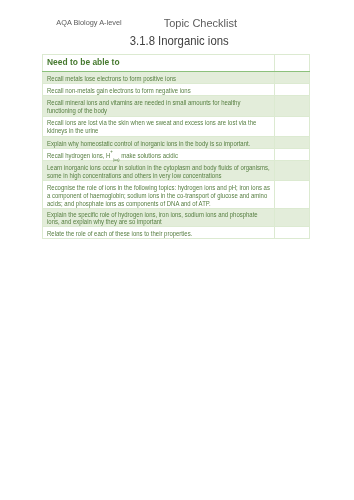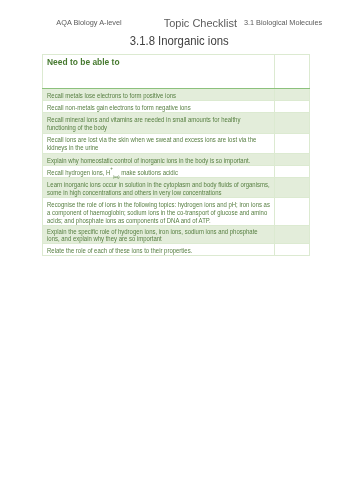--- a/index.html
+++ b/index.html
@@ -13,42 +13,41 @@
   .m3{left:231.9px;font-size:7.3px;}
 
   .title{position:absolute;top:33.9px;left:2.4px;width:354px;text-align:center;color:#414141;font-size:12.2px;line-height:15px;}
   .title span{display:inline-block;transform:scaleX(0.93);transform-origin:center top;}
 
   table.checklist{position:absolute;left:42.2px;top:53.9px;width:266.5px;border-collapse:collapse;table-layout:fixed;}
   table.checklist td,table.checklist th{border:0.5px solid #dcead1;padding:2.9px 3.1px 0.6px 4px;vertical-align:top;text-align:left;}
   col.col-text{width:231.5px;}
   col.col-tick{width:35.5px;}
 
-  th.hdr{height:34px;box-sizing:border-box;background:#ffffff;vertical-align:top;padding:1.7px 0 0 4.1px;}
+  th.hdr{height:17px;box-sizing:border-box;background:#ffffff;vertical-align:top;padding:1.7px 0 0 4.1px;}
   th.hdr .sx{font-size:8.65px;line-height:8px;font-weight:bold;color:#46792f;transform:scaleX(0.977);}
   tr.hdrrow th{border-bottom:1.25px solid #8cc17c;}
 
   td.c1{font-size:6.6px;line-height:7.8px;color:#577f42;}
   .sx{display:block;transform-origin:left top;transform:scaleX(0.905);width:110.497%;}
   tbody tr:nth-child(10) td.c1{line-height:7.2px;}
   tbody tr:nth-child(10) td{padding-top:1.9px;padding-bottom:0.4px;}
 
   tr.g td{background:#e3edda;}
   tr.w td{background:#ffffff;}
   sup{font-size:.72em;line-height:0;position:relative;top:-1.15px;}
   sub{font-size:.66em;line-height:0;position:relative;top:0.45px;letter-spacing:-0.1px;}
 </style>
 </head>
 <body>
 
 <div class="page">
   <div class="meta">
     <span class="m1">AQA Biology A-level</span>
     <span class="m2">Topic Checklist</span>
-    <span class="m3">3.1 Biological Molecules</span>
   </div>
   <div class="title"><span>3.1.8 Inorganic ions</span></div>
   <table class="checklist">
     <colgroup>
         <col class="col-text">
         <col class="col-tick">
       </colgroup>
     <tbody>
         <tr class="hdrrow">
           <th class="hdr c1">

